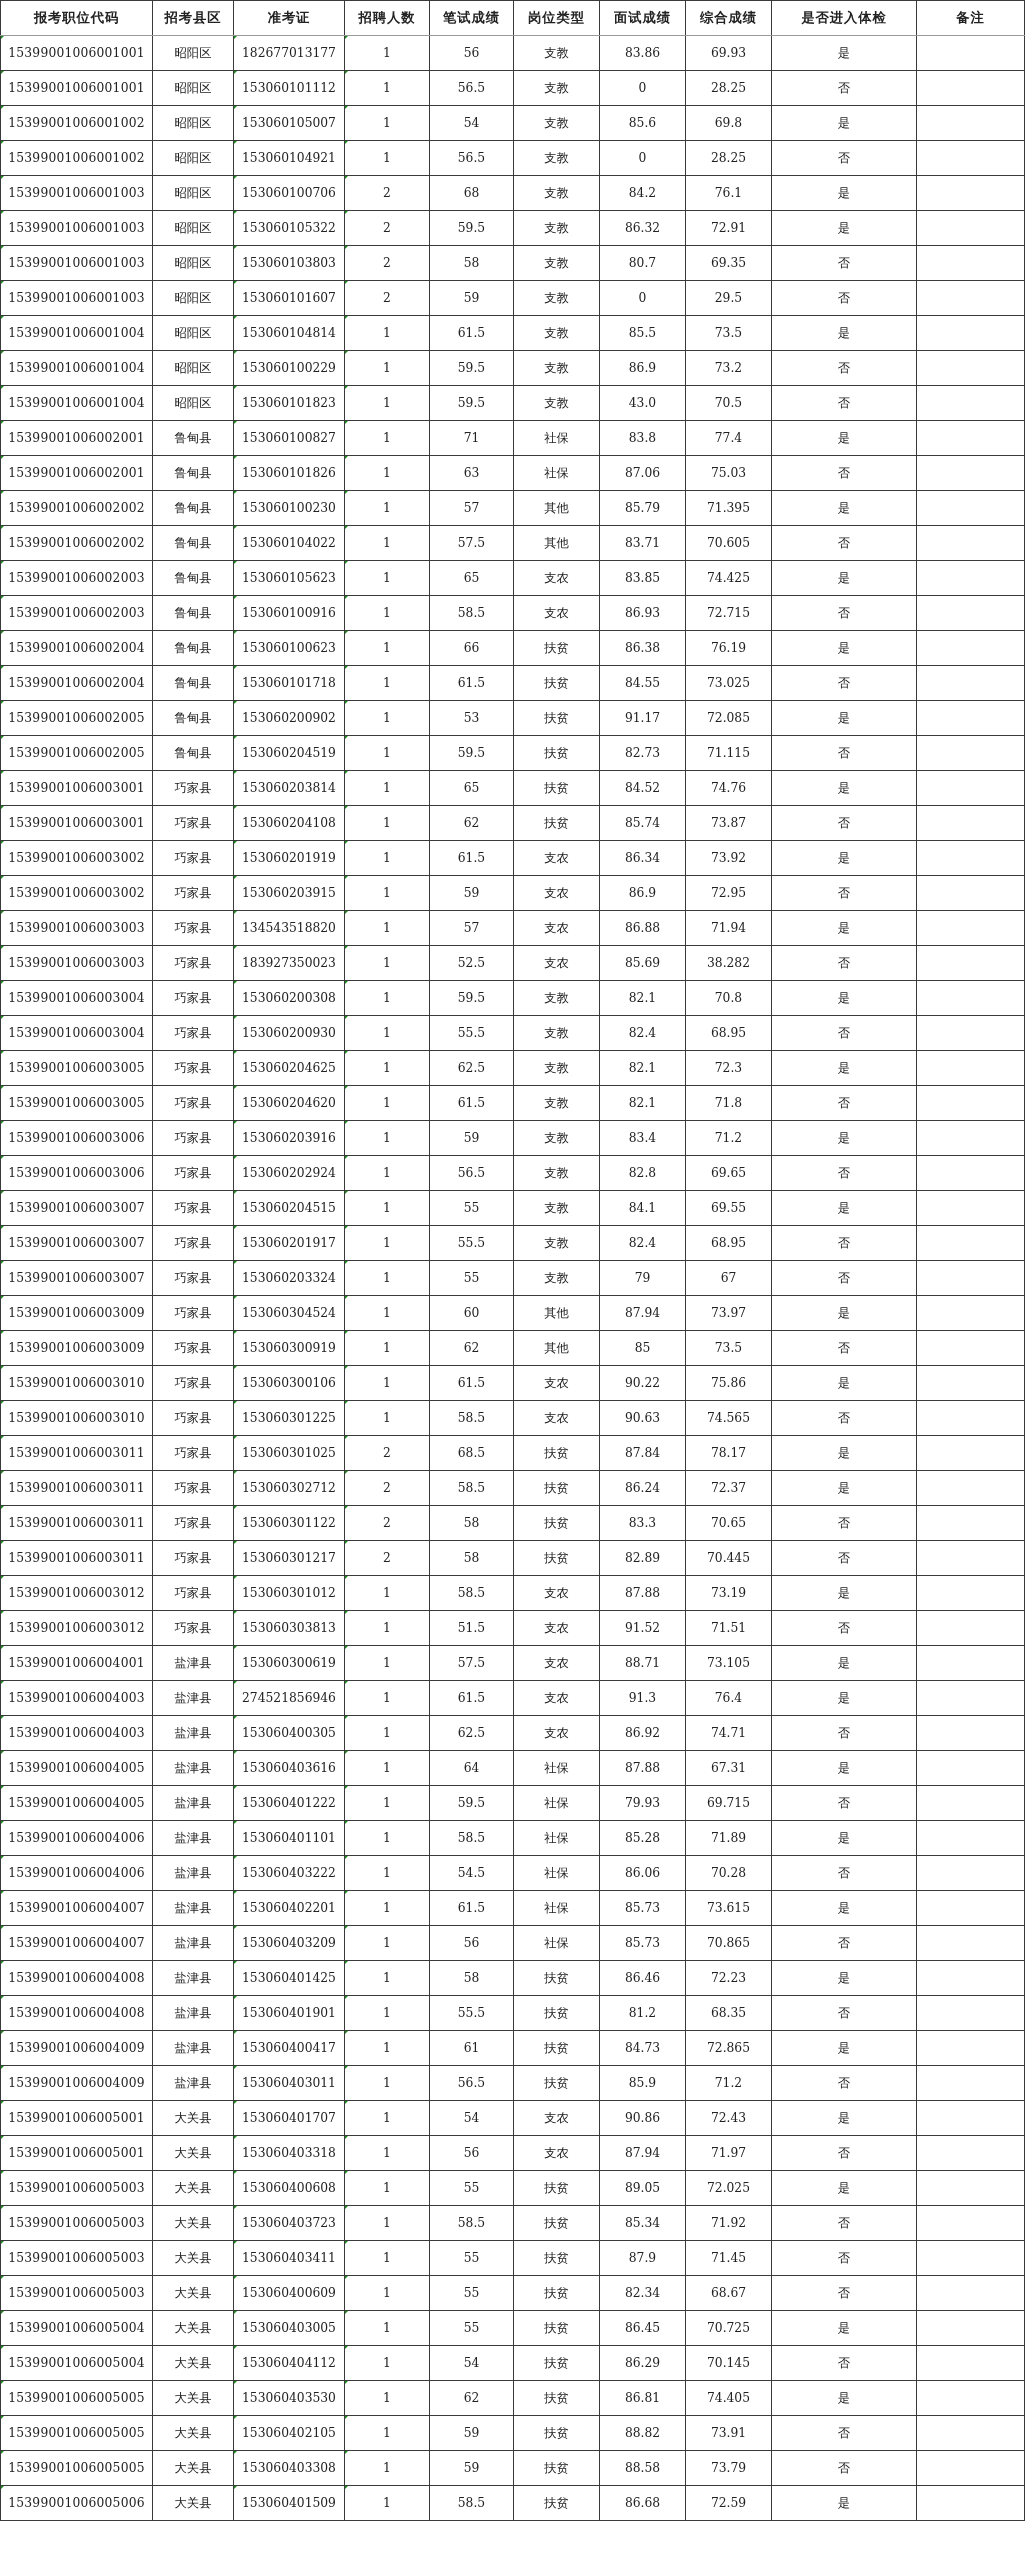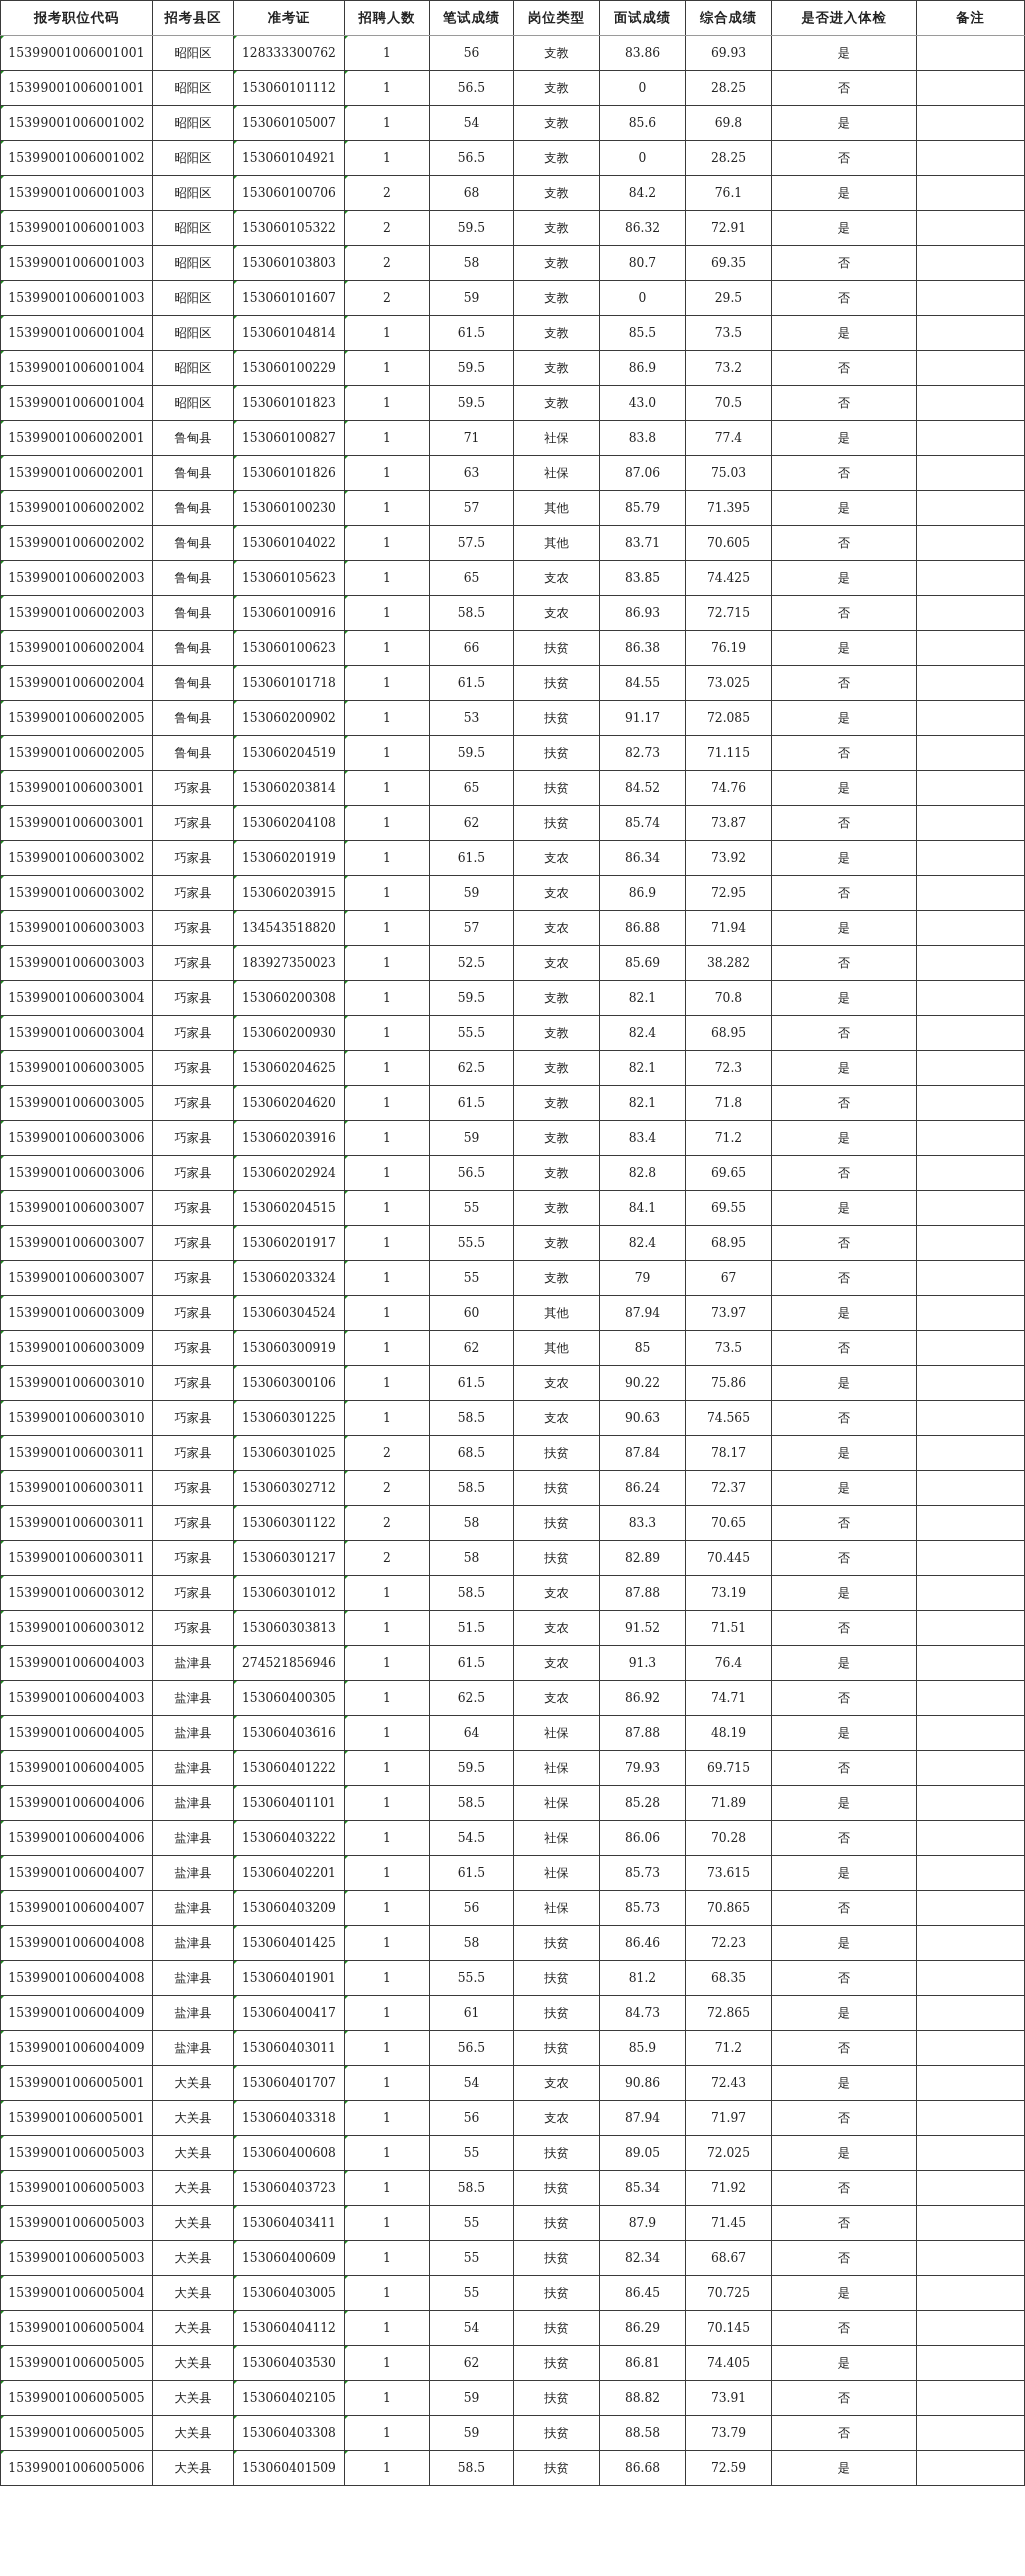--- a/index.html
+++ b/index.html
@@ -69,21 +69,21 @@
       <th>面试成绩</th>
       <th>综合成绩</th>
       <th>是否进入体检</th>
       <th>备注</th>
     </tr>
   </thead>
   <tbody id="tbody">
       <tr>
         <td class="code marker">15399001006001001</td>
         <td>昭阳区</td>
-        <td class="marker">128333300762</td>
+        <td class="marker">182677013177</td>
         <td class="marker">1</td>
         <td>56</td>
         <td>支教</td>
         <td>83.86</td>
         <td>69.93</td>
         <td>是</td>
         <td></td>
       </tr>
       <tr class="alt">
         <td class="code marker">15399001006001001</td>
@@ -619,20 +619,32 @@
         <td class="marker">153060303813</td>
         <td class="marker">1</td>
         <td>51.5</td>
         <td>支农</td>
         <td>91.52</td>
         <td>71.51</td>
         <td>否</td>
         <td></td>
       </tr>
       <tr>
+        <td class="code marker">15399001006004001</td>
+        <td>盐津县</td>
+        <td class="marker">153060300619</td>
+        <td class="marker">1</td>
+        <td>57.5</td>
+        <td>支农</td>
+        <td>88.71</td>
+        <td>73.105</td>
+        <td>是</td>
+        <td></td>
+      </tr>
+      <tr>
         <td class="code marker">15399001006004003</td>
         <td>盐津县</td>
         <td class="marker">274521856946</td>
         <td class="marker">1</td>
         <td>61.5</td>
         <td>支农</td>
         <td>91.3</td>
         <td>76.4</td>
         <td>是</td>
         <td></td>
@@ -650,21 +662,21 @@
         <td></td>
       </tr>
       <tr>
         <td class="code marker">15399001006004005</td>
         <td>盐津县</td>
         <td class="marker">153060403616</td>
         <td class="marker">1</td>
         <td>64</td>
         <td>社保</td>
         <td>87.88</td>
-        <td>48.19</td>
+        <td>67.31</td>
         <td>是</td>
         <td></td>
       </tr>
       <tr>
         <td class="code marker">15399001006004005</td>
         <td>盐津县</td>
         <td class="marker">153060401222</td>
         <td class="marker">1</td>
         <td>59.5</td>
         <td>社保</td>

